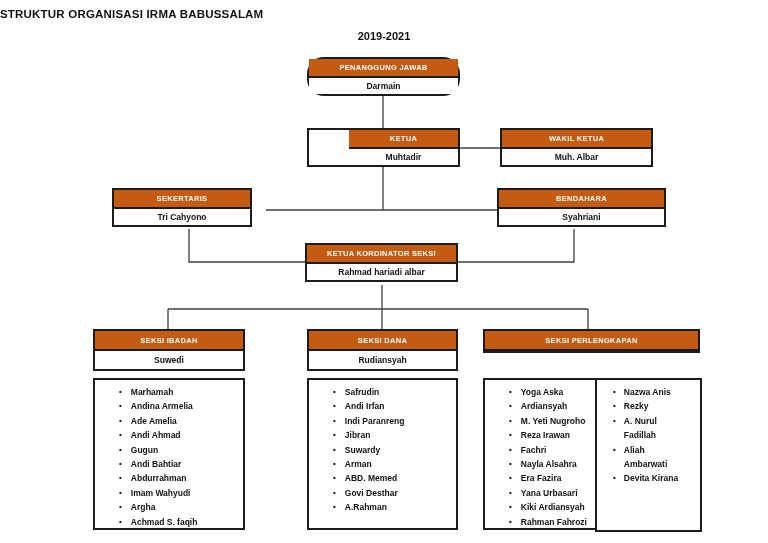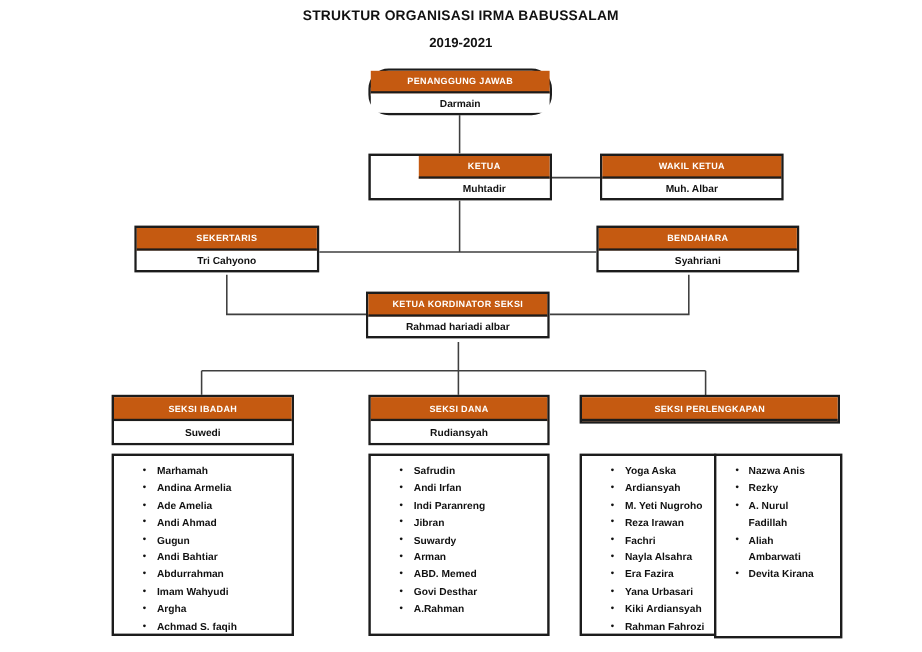--- a/index.html
+++ b/index.html
@@ -11,21 +11,21 @@
     --bg:#FFFFFF;
   }
   *{box-sizing:border-box;margin:0;padding:0;}
   html,body{background:#fff;}
   body{font-family:"Liberation Sans",sans-serif;}
   #canvas{
     position:relative;width:768px;height:543px;background:var(--bg);
     overflow:hidden;color:var(--text);
   }
   .page-title{
-    position:absolute;left:0;top:8px;width:768px;text-align:center;
+    position:absolute;left:0;top:8px;width:768px;
     font-size:11.5px;font-weight:700;letter-spacing:.2px;
   }
   .page-subtitle{
     position:absolute;left:0;top:30px;width:768px;text-align:center;
     font-size:11px;font-weight:700;
   }
   #connectors{position:absolute;left:0;top:0;}
   #connectors path{fill:none;stroke:var(--line);stroke-width:1.3;}
   .node{
     position:absolute;border:2px solid var(--box-border);background:#fff;
@@ -52,21 +52,21 @@
     font-size:8.5px;font-weight:700;line-height:14.4px;color:var(--text);
   }
   .narrow .bullet-item{padding-left:16px;gap:8px;}
   .bullet{font-size:8px;line-height:14.4px;}
   .bullet-text{line-height:14.4px;}
   .narrow .bullet-text{max-width:58px;}
   
   #penanggung{left:307px;top:57px;width:153px;border-radius:17px;}
   #ketua{left:307px;top:128px;width:153px;padding-left:40px;}
   #wakil{left:500px;top:128px;width:153px;}
-  #sekertaris{left:112px;top:188px;width:154px;}
+  #sekertaris{left:112px;top:188px;width:140px;}
   #bendahara{left:497px;top:188px;width:169px;}
   #kordinator{left:305px;top:243px;width:153px;}
   #ibadah{left:93px;top:329px;width:152px;}
   #dana{left:307px;top:329px;width:151px;}
   #perlengkapan{left:483px;top:329px;width:217px;}
   #ibadah-list{left:93px;top:378px;width:152px;height:152px;}
   #dana-list{left:307px;top:378px;width:151px;height:152px;}
   #perlengkapan-list1{left:483px;top:378px;width:114px;height:152px;}
   #perlengkapan-list2{left:595px;top:378px;width:107px;height:154px;}
 </style>

